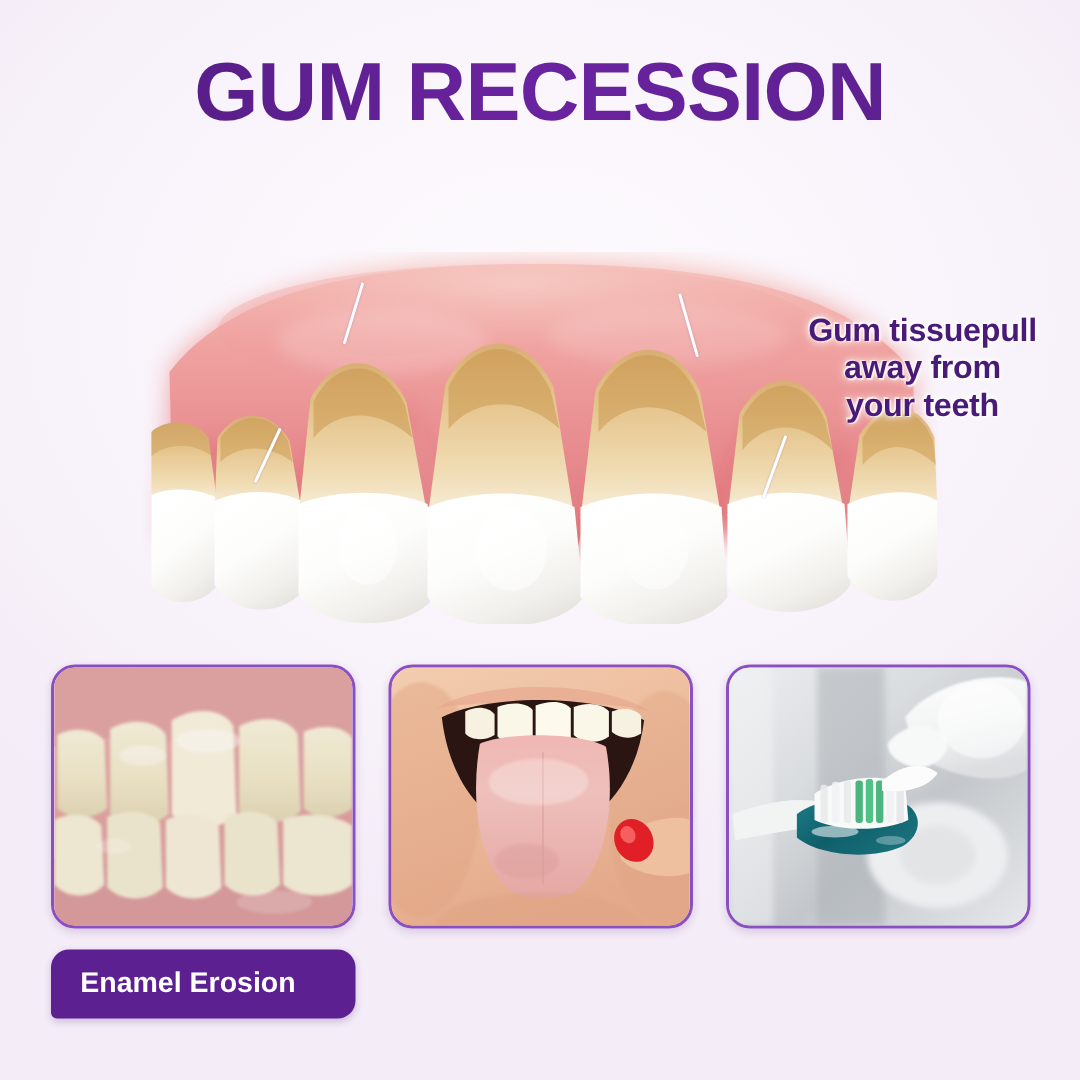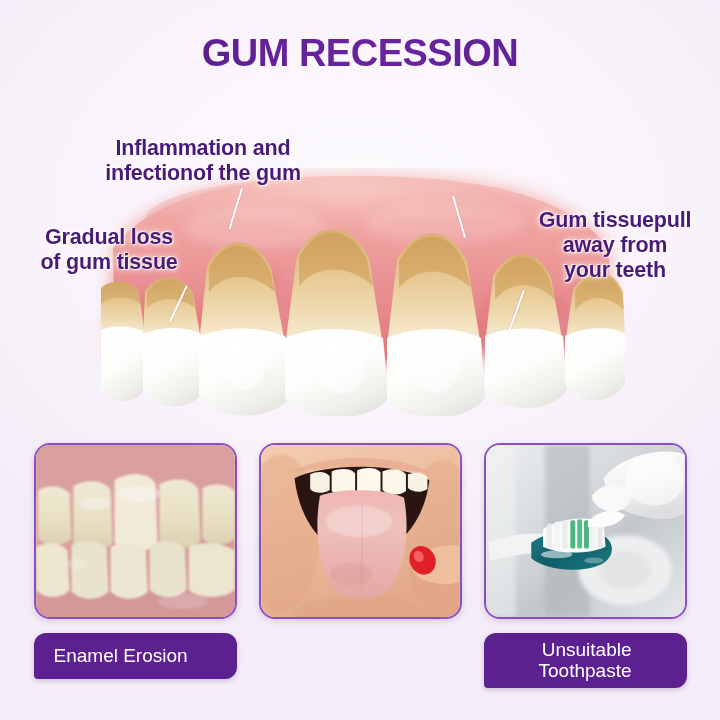--- a/index.html
+++ b/index.html
@@ -25,21 +25,21 @@
     height: 720px;
   }
 
   
   .title {
     position: absolute;
     top: 34px;
     left: 0;
     width: 720px;
     text-align: center;
-    font-size: 38px;
+    font-size: 55px;
     font-weight: 700;
     letter-spacing: -0.5px;
     color: #5b1f8a;
     background: linear-gradient(90deg, #4f1b7d 0%, #6a23a0 50%, #571f88 100%);
     -webkit-background-clip: text;
     background-clip: text;
     -webkit-text-fill-color: transparent;
     line-height: 1;
     white-space: nowrap;
   }
@@ -111,26 +111,26 @@
   }
   .photo svg { display: block; width: 100%; height: 100%; }
 
   .caption {
     margin-top: 14px;
     min-height: 46px;
     background: #5c2090;
     border-radius: 12px 12px 12px 4px;
     color: #ffffff;
     font-size: 19px;
-    font-weight: 400;
+    font-weight: 700;
     line-height: 1.13;
     display: flex;
     align-items: center;
     justify-content: center;
-    text-align: right;
+    text-align: left;
     padding: 6px 8px;
     white-space: pre-line;
     box-shadow: 0 2px 5px rgba(80,30,120,0.22);
   }
   .caption.single { justify-content: flex-start; padding-left: 20px; }
 </style>
 </head>
 <body>
 
 <div class="poster">
@@ -286,24 +286,20 @@
 
       <rect x="0" y="216" width="530" height="32" fill="#faf6fc" opacity="0.0"></rect>
     </svg>
   </div>
 
   <div class="leader" style="left:241px; top:188px; width:2px; height:43px; transform: rotate(17deg);"></div>
   <div class="leader" style="left:186px; top:285px; width:2px; height:40px; transform: rotate(25deg);"></div>
   <div class="leader" style="left:452px; top:196px; width:2px; height:44px; transform: rotate(-16deg);"></div>
   <div class="leader" style="left:523px; top:290px; width:2px; height:44px; transform: rotate(20deg);"></div>
 
-  <div class="callout c-inflammation">Inflammation and
-infectionof the gum</div>
-  <div class="callout c-gradual">Gradual loss
-of gum tissue</div>
   <div class="callout c-pullaway">Gum tissuepull
 away from
 your teeth</div>
 
   <div class="cards">
 
     <div class="card">
       <div class="photo">
         <svg viewBox="0 0 203 176" xmlns="http://www.w3.org/2000/svg">
           <defs>
@@ -463,18 +459,16 @@
             <rect x="107" y="78" width="5" height="28" rx="2" fill="#eff1f2"></rect>
             <rect x="114" y="80" width="5" height="26" rx="2" fill="#e4e6e7"></rect>
           </g>
 
           <path d="M104 78 C116 66, 132 64, 142 72 C136 82, 120 86, 104 84 Z" fill="#fcfcfc"></path>
 
           <ellipse cx="72" cy="112" rx="16" ry="4" fill="#ffffff" opacity="0.55"></ellipse>
           <ellipse cx="110" cy="118" rx="10" ry="3" fill="#ffffff" opacity="0.3"></ellipse>
         </svg>
       </div>
-      <div class="caption">Unsuitable
-Toothpaste</div>
     </div>
 
   </div>
 </div>
 
 </body></html>

